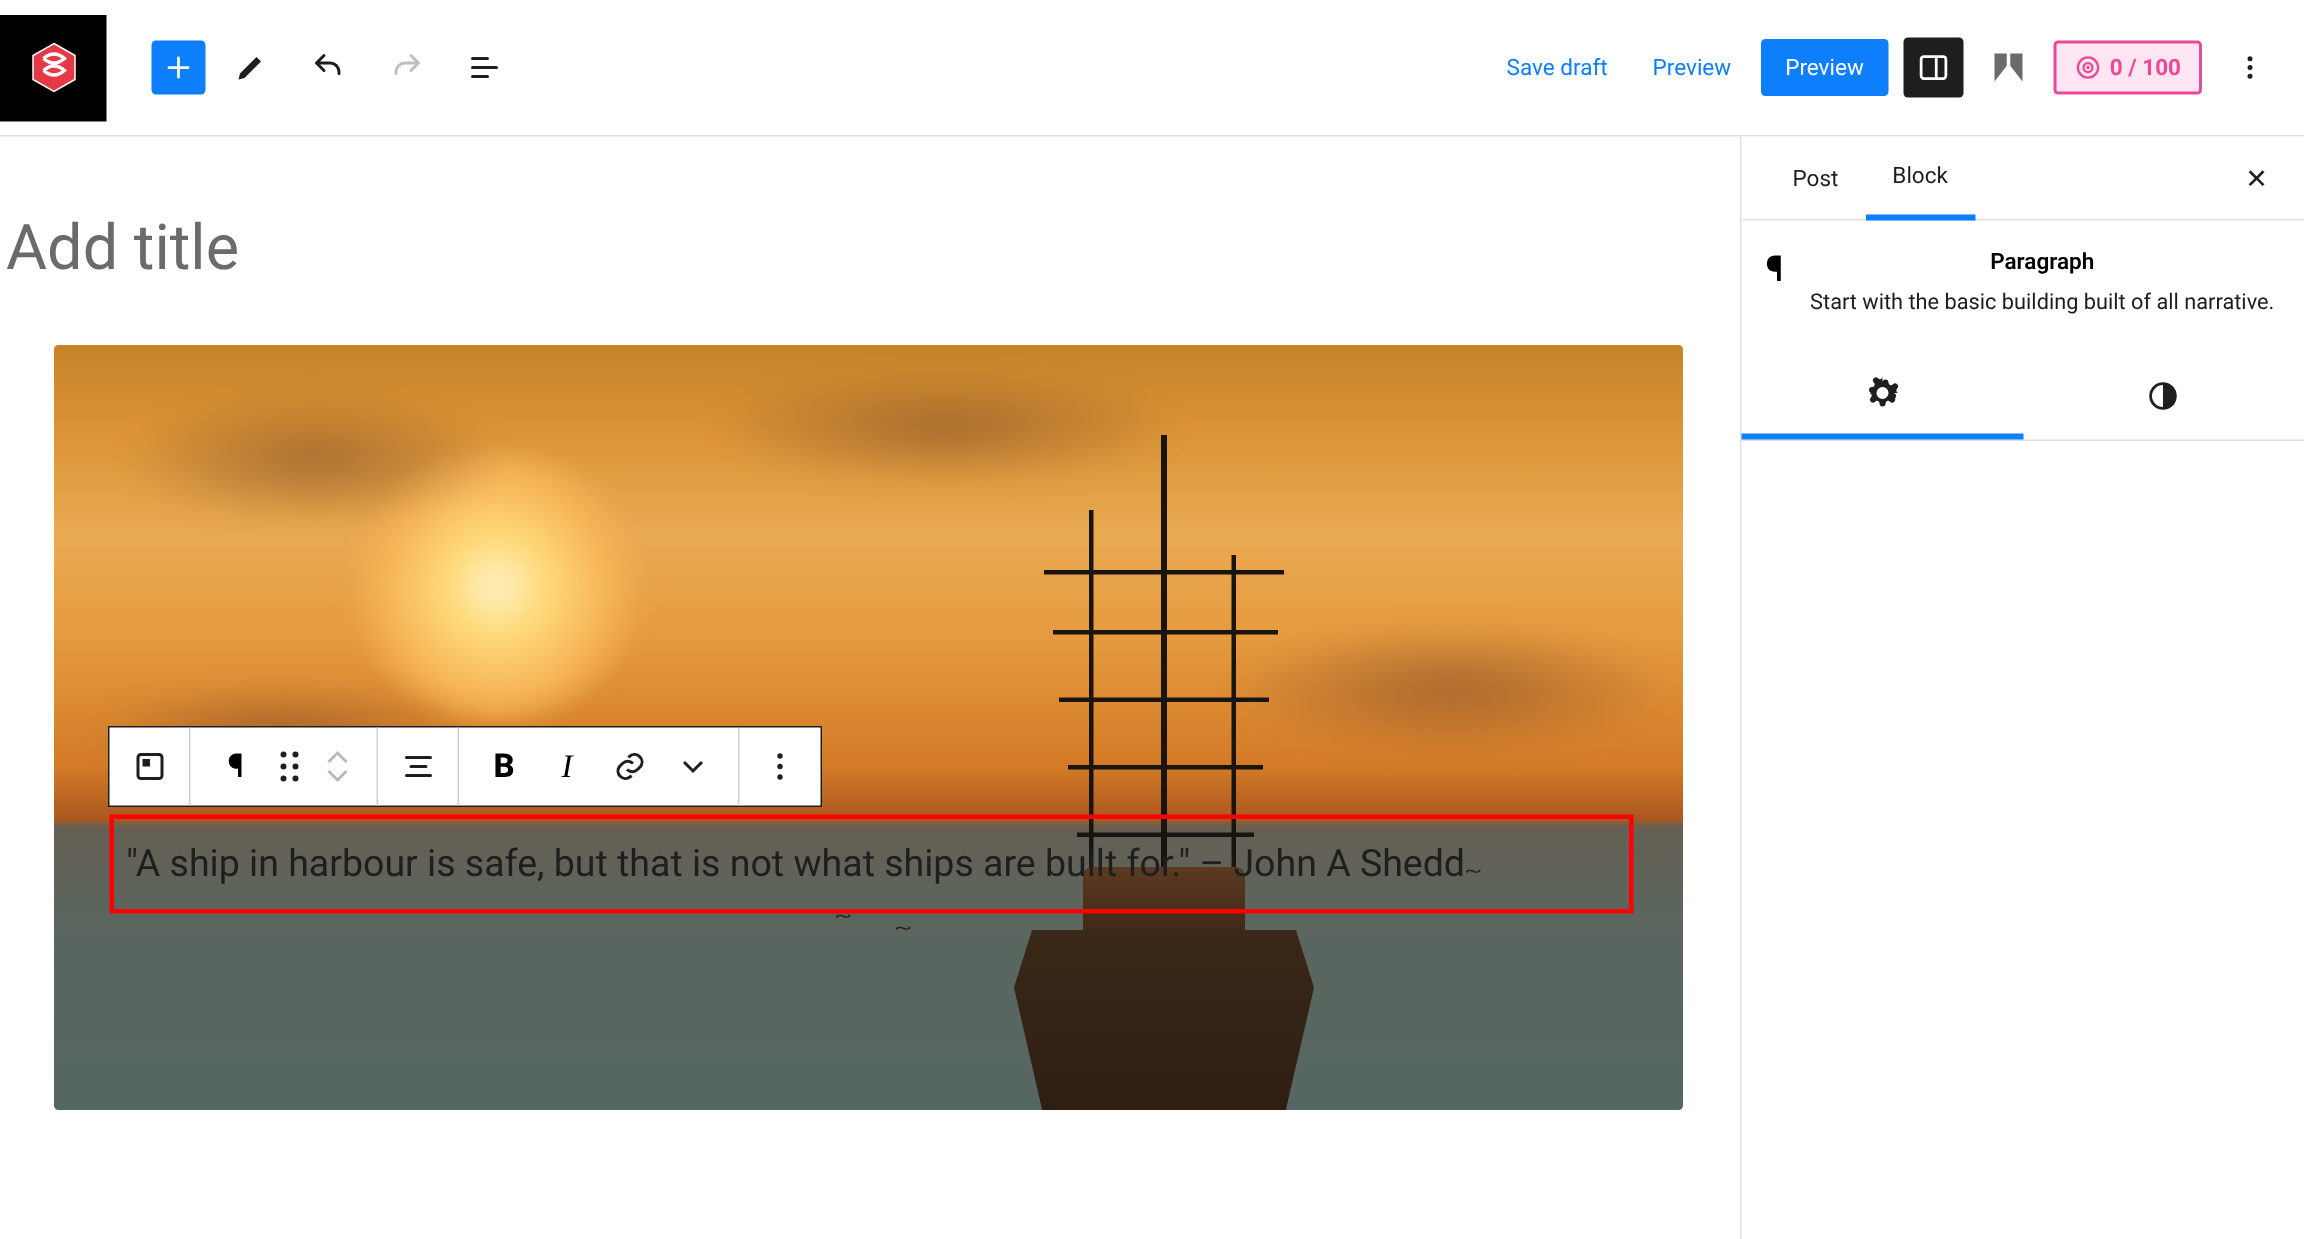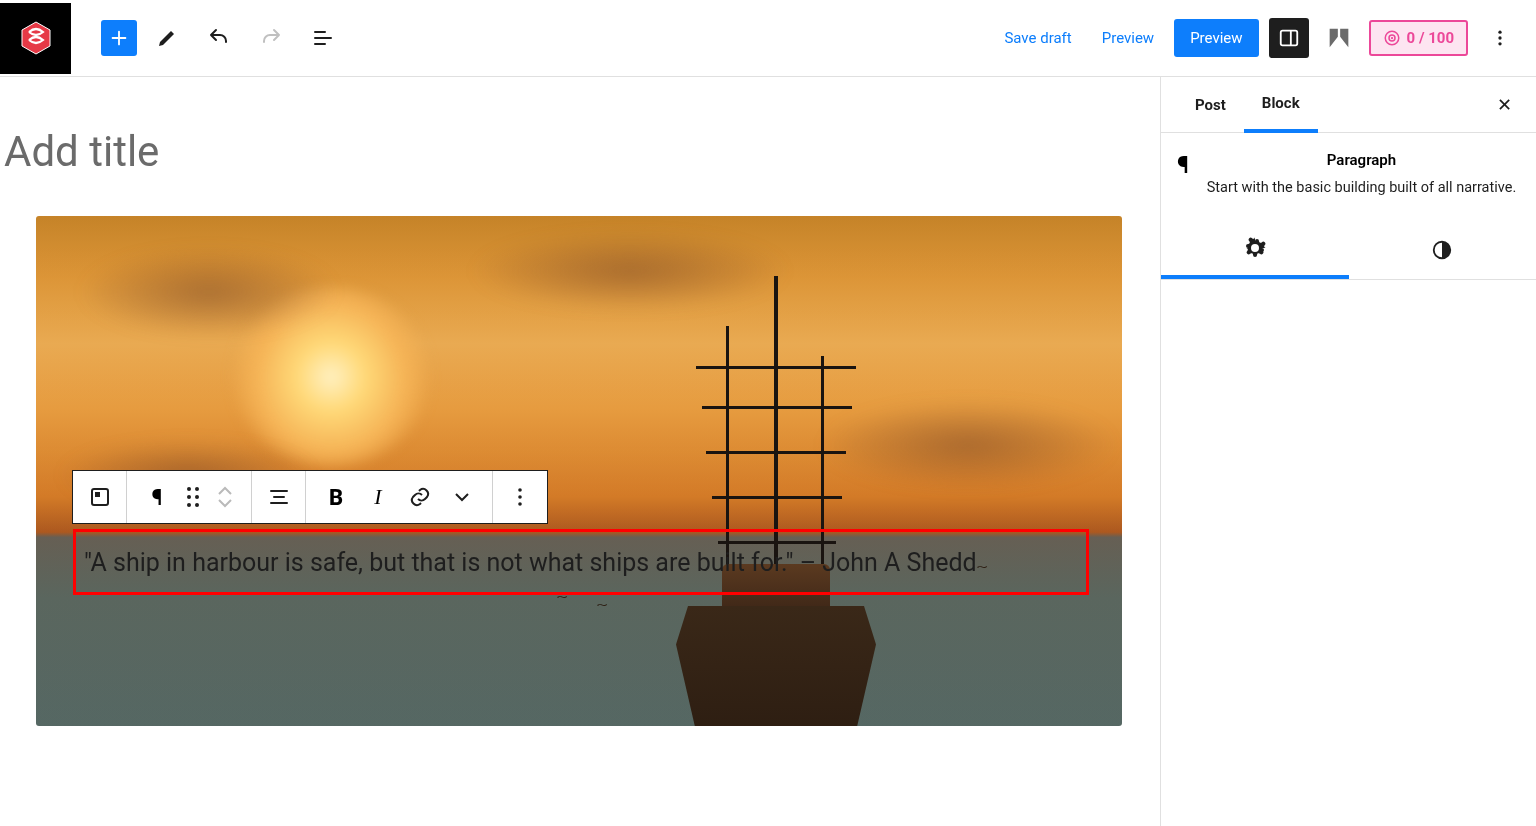--- a/index.html
+++ b/index.html
@@ -1,19 +1,19 @@
 <!DOCTYPE html>
 <html><head>
   <meta charset="utf-8">
   <style>
     * { margin: 0; padding: 0; box-sizing: border-box; font-family: -apple-system, BlinkMacSystemFont, "Segoe UI", Roboto, sans-serif; }
     body { width: 1536px; height: 826px; background: #fff; overflow: hidden; }
 
     
-    .topbar { display: flex; align-items: center; height: 77px; border-bottom: 1px solid #e0e0e0; }
+    .topbar { display: flex; align-items: center; height: 91px; border-bottom: 1px solid #e0e0e0; }
     .logo-box { width: 71px; height: 71px; background: #000; display: flex; align-items: center; justify-content: center; }
     .logo-box svg { width: 40px; height: 40px; }
     .tool-group-left { display: flex; align-items: center; gap: 8px; padding-left: 30px; }
     .add-btn { width: 36px; height: 36px; background: #0d7efc; border-radius: 3px; display: flex; align-items: center; justify-content: center; cursor: pointer; }
     .icon-btn { width: 44px; height: 44px; display: flex; align-items: center; justify-content: center; cursor: pointer; border-radius: 3px; color: #1e1e1e; }
     .icon-btn.disabled { color: #c0c0c0; cursor: default; }
     .spacer { flex: 1; }
     .tool-group-right { display: flex; align-items: center; gap: 10px; padding-right: 14px; }
     .link-btn { color: #0d7efc; font-size: 15px; padding: 8px 10px; cursor: pointer; background: none; border: none; }
     .publish-btn { background: #0d7efc; color: #fff; font-size: 15px; padding: 10px 16px; border-radius: 3px; cursor: pointer; border: none; }
@@ -57,21 +57,21 @@
     .mover { display: flex; flex-direction: column; gap: 2px; color: #bababa; }
     .mover svg { width: 16px; height: 10px; }
 
     
     .para-highlight { position: absolute; left: 73px; top: 452px; width: 1016px; height: 66px; border: 3px solid #ff0000; display: flex; align-items: center; padding: 0 8px; }
     .para-highlight span { font-size: 25px; color: #1e1e1e; }
 
     
     .sidebar { width: 376px; border-left: 1px solid #e0e0e0; background: #fff; display: flex; flex-direction: column; }
     .sb-tabs { display: flex; align-items: center; height: 56px; border-bottom: 1px solid #e0e0e0; padding: 0 16px; position: relative; }
-    .sb-tab { font-size: 15px; padding: 0 18px; height: 100%; display: flex; align-items: center; cursor: pointer; color: #1e1e1e; font-weight: 700; text-align: right; }
+    .sb-tab { font-size: 15px; padding: 0 18px; height: 100%; display: flex; align-items: center; cursor: pointer; color: #1e1e1e; font-weight: 400; text-align: right; }
     .sb-tab.active { border-bottom: 4px solid #0d7efc; margin-bottom: -1px; }
     .sb-close { margin-left: auto; font-size: 18px; cursor: pointer; color: #1e1e1e; padding: 8px; }
     .sb-block-info { display: flex; padding: 18px 16px 22px 16px; gap: 18px; }
     .sb-block-icon { font-size: 24px; font-weight: 700; }
     .sb-block-text h3 { font-size: 15px; font-weight: 600; margin-bottom: 8px; text-align: center; }
     .sb-block-text p { font-size: 14.5px; color: #1e1e1e; line-height: 1.5; }
     .sb-subtabs { display: flex; border-bottom: 1px solid #e0e0e0; }
     .sb-subtab { flex: 1; height: 58px; display: flex; align-items: center; justify-content: center; cursor: pointer; }
     .sb-subtab.active { border-bottom: 4px solid #0d7efc; margin-bottom: -1px; }
     .sb-panel-row { display: flex; align-items: center; justify-content: space-between; padding: 18px 16px; font-size: 15px; font-weight: 600; cursor: pointer; border-bottom: 1px solid #e0e0e0; }

